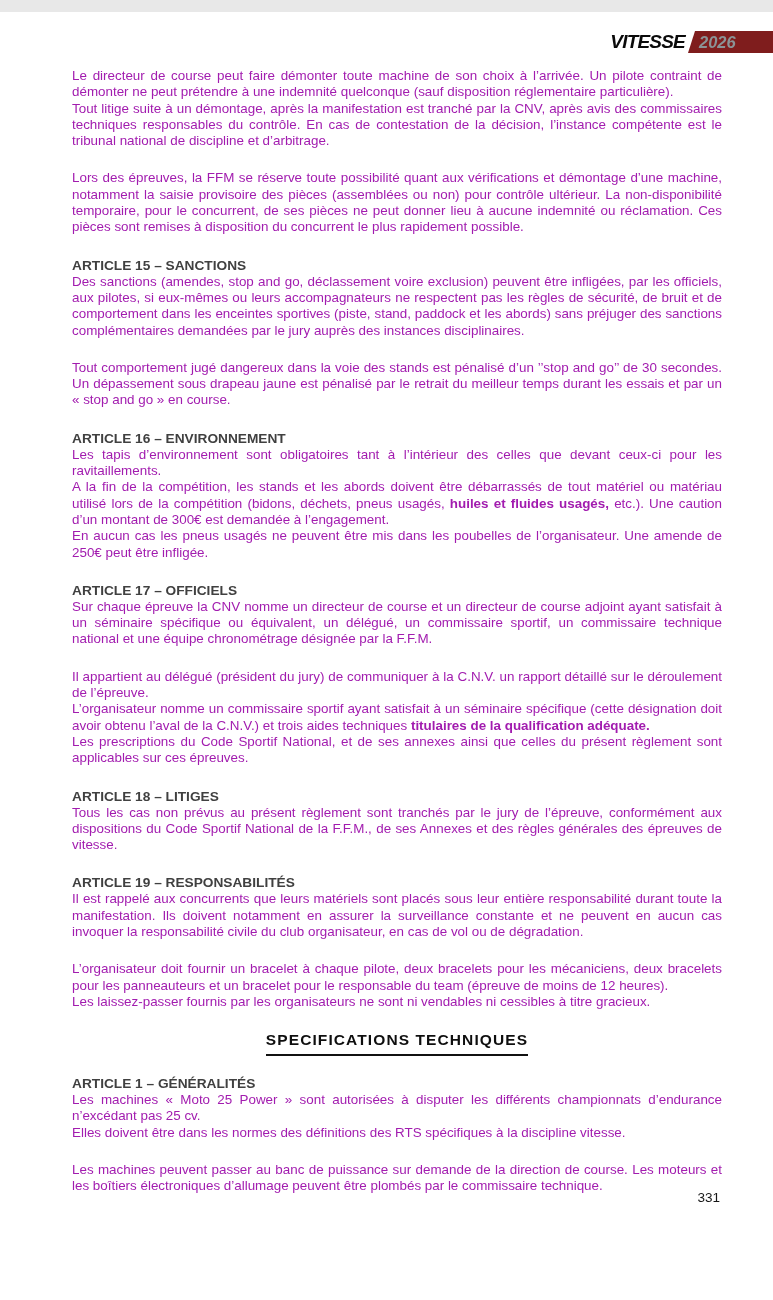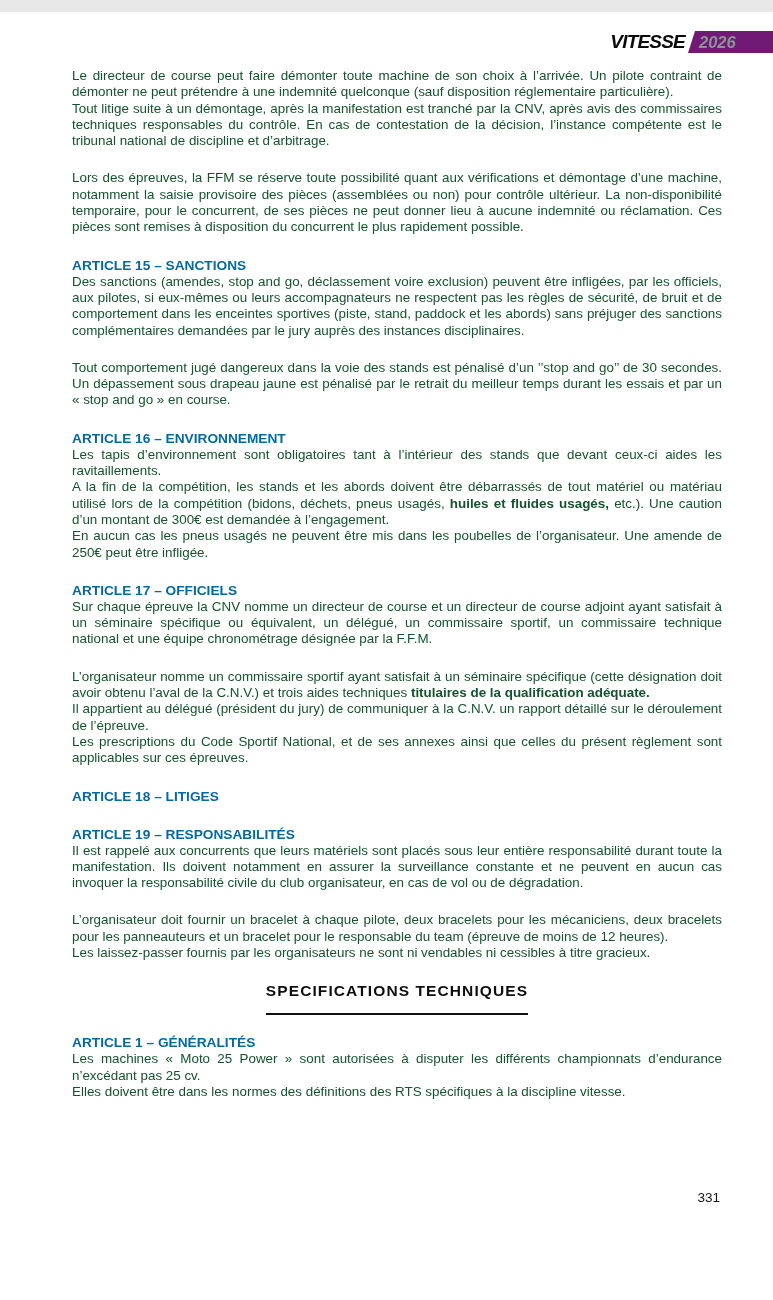--- a/index.html
+++ b/index.html
@@ -26,21 +26,21 @@
     font-size: 19px;
     font-weight: bold;
     font-style: italic;
     letter-spacing: -0.8px;
     line-height: 22px;
     color: #0a0a0a;
     padding-right: 3px;
   }
   .year-badge {
     width: 85px;
-    background: #701a75;
+    background: #7f1d1d;
     clip-path: polygon(7px 0, 100% 0, 100% 100%, 0 100%);
     display: flex;
     align-items: center;
   }
   .year {
     font-size: 16.5px;
     font-weight: bold;
     font-style: italic;
     color: #8b9396;
     padding-left: 11px;
@@ -52,43 +52,43 @@
     top: 56px;
     left: 72px;
     width: 650px;
   }
   .group { margin: 0 0 21px 0; }
   p.body {
     margin: 0;
     font-size: 13.4px;
     line-height: 16.3px;
     text-align: justify;
-    color: #14532d;
+    color: #a21caf;
   }
   p.body strong { font-weight: bold; }
   h2.art {
     margin: 0;
     font-size: 13.7px;
     line-height: 17px;
     font-weight: bold;
-    color: #0369a1;
+    color: #404040;
   }
   .spec-wrap {
     text-align: center;
     margin: 2px 0 19px 0;
   }
   .spec-title {
     display: inline-block;
     font-size: 15.5px;
     font-weight: bold;
     letter-spacing: 1.1px;
     line-height: 18px;
     color: #0e0e0e;
     border-bottom: 2px solid #111;
-    padding-bottom: 13px;
+    padding-bottom: 5px;
   }
   .page-number {
     position: absolute;
     top: 1178px;
     right: 53px;
     font-size: 13.5px;
     color: #161616;
   }
 </style>
 </head>
@@ -118,38 +118,39 @@
       <h2 class="art">ARTICLE 15 – SANCTIONS</h2>
       <p class="body">Des sanctions (amendes, stop and go, déclassement voire exclusion) peuvent être infligées, par les officiels, aux pilotes, si eux-mêmes ou leurs accompagnateurs ne respectent pas les règles de sécurité, de bruit et de comportement dans les enceintes sportives (piste, stand, paddock et les abords) sans préjuger des sanctions complémentaires demandées par le jury auprès des instances disciplinaires.</p>
     </div>
 
     <div class="group">
       <p class="body">Tout comportement jugé dangereux dans la voie des stands est pénalisé d’un ’’stop and go’’ de 30 secondes. Un dépassement sous drapeau jaune est pénalisé par le retrait du meilleur temps durant les essais et par un « stop and go » en course.</p>
     </div>
 
     <div class="group">
       <h2 class="art">ARTICLE 16 – ENVIRONNEMENT</h2>
-      <p class="body">Les tapis d’environnement sont obligatoires tant à l’intérieur des stands que devant ceux-ci aides les ravitaillements.</p>
+      <p class="body">Les tapis d’environnement sont obligatoires tant à l’intérieur des celles que devant ceux-ci pour les ravitaillements.</p>
       <p class="body"><span>A la fin de la compétition, les stands et les abords doivent être débarrassés de tout matériel ou matériau utilisé lors de la compétition (bidons, déchets, pneus usagés, </span><strong>huiles et fluides usagés,</strong><span> etc.). Une caution d’un montant de 300€ est demandée à l’engagement.</span></p>
       <p class="body">En aucun cas les pneus usagés ne peuvent être mis dans les poubelles de l’organisateur. Une amende de 250€ peut être infligée.</p>
     </div>
 
     <div class="group">
       <h2 class="art">ARTICLE 17 – OFFICIELS</h2>
       <p class="body">Sur chaque épreuve la CNV nomme un directeur de course et un directeur de course adjoint ayant satisfait à un séminaire spécifique ou équivalent, un délégué, un commissaire sportif, un commissaire technique national et une équipe chronométrage désignée par la F.F.M.</p>
     </div>
 
     <div class="group">
+      <p class="body">Il appartient au délégué (président du jury) de communiquer à la C.N.V. un rapport détaillé sur le déroulement de l’épreuve.</p>
       <p class="body"><span>L’organisateur nomme un commissaire sportif ayant satisfait à un séminaire spécifique (cette désignation doit avoir obtenu l’aval de la C.N.V.) et trois aides techniques </span><strong>titulaires de la qualification adéquate.</strong></p>
-      <p class="body">Il appartient au délégué (président du jury) de communiquer à la C.N.V. un rapport détaillé sur le déroulement de l’épreuve.</p>
       <p class="body">Les prescriptions du Code Sportif National, et de ses annexes ainsi que celles du présent règlement sont applicables sur ces épreuves.</p>
     </div>
 
     <div class="group">
       <h2 class="art">ARTICLE 18 – LITIGES</h2>
+      <p class="body">Tous les cas non prévus au présent règlement sont tranchés par le jury de l’épreuve, conformément aux dispositions du Code Sportif National de la F.F.M., de ses Annexes et des règles générales des épreuves de vitesse.</p>
     </div>
 
     <div class="group">
       <h2 class="art">ARTICLE 19 – RESPONSABILITÉS</h2>
       <p class="body">Il est rappelé aux concurrents que leurs matériels sont placés sous leur entière responsabilité durant toute la manifestation. Ils doivent notamment en assurer la surveillance constante et ne peuvent en aucun cas invoquer la responsabilité civile du club organisateur, en cas de vol ou de dégradation.</p>
     </div>
 
     <div class="group">
       <p class="body">L’organisateur doit fournir un bracelet à chaque pilote, deux bracelets pour les mécaniciens, deux bracelets pour les panneauteurs et un bracelet pour le responsable du team (épreuve de moins de 12 heures).</p>
       <p class="body">Les laissez-passer fournis par les organisateurs ne sont ni vendables ni cessibles à titre gracieux.</p>
@@ -159,19 +160,20 @@
       <span class="spec-title">SPECIFICATIONS TECHNIQUES</span>
     </div>
 
     <div class="group">
       <h2 class="art">ARTICLE 1 – GÉNÉRALITÉS</h2>
       <p class="body">Les machines « Moto 25 Power » sont autorisées à disputer les différents championnats d’endurance n’excédant pas 25 cv.</p>
       <p class="body">Elles doivent être dans les normes des définitions des RTS spécifiques à la discipline vitesse.</p>
     </div>
 
     <div class="group">
+      <p class="body">Les machines peuvent passer au banc de puissance sur demande de la direction de course. Les moteurs et les boîtiers électroniques d’allumage peuvent être plombés par le commissaire technique.</p>
     </div>
 
   </div>
 
   <div class="page-number">331</div>
 
 </div>
 
 </body></html>

